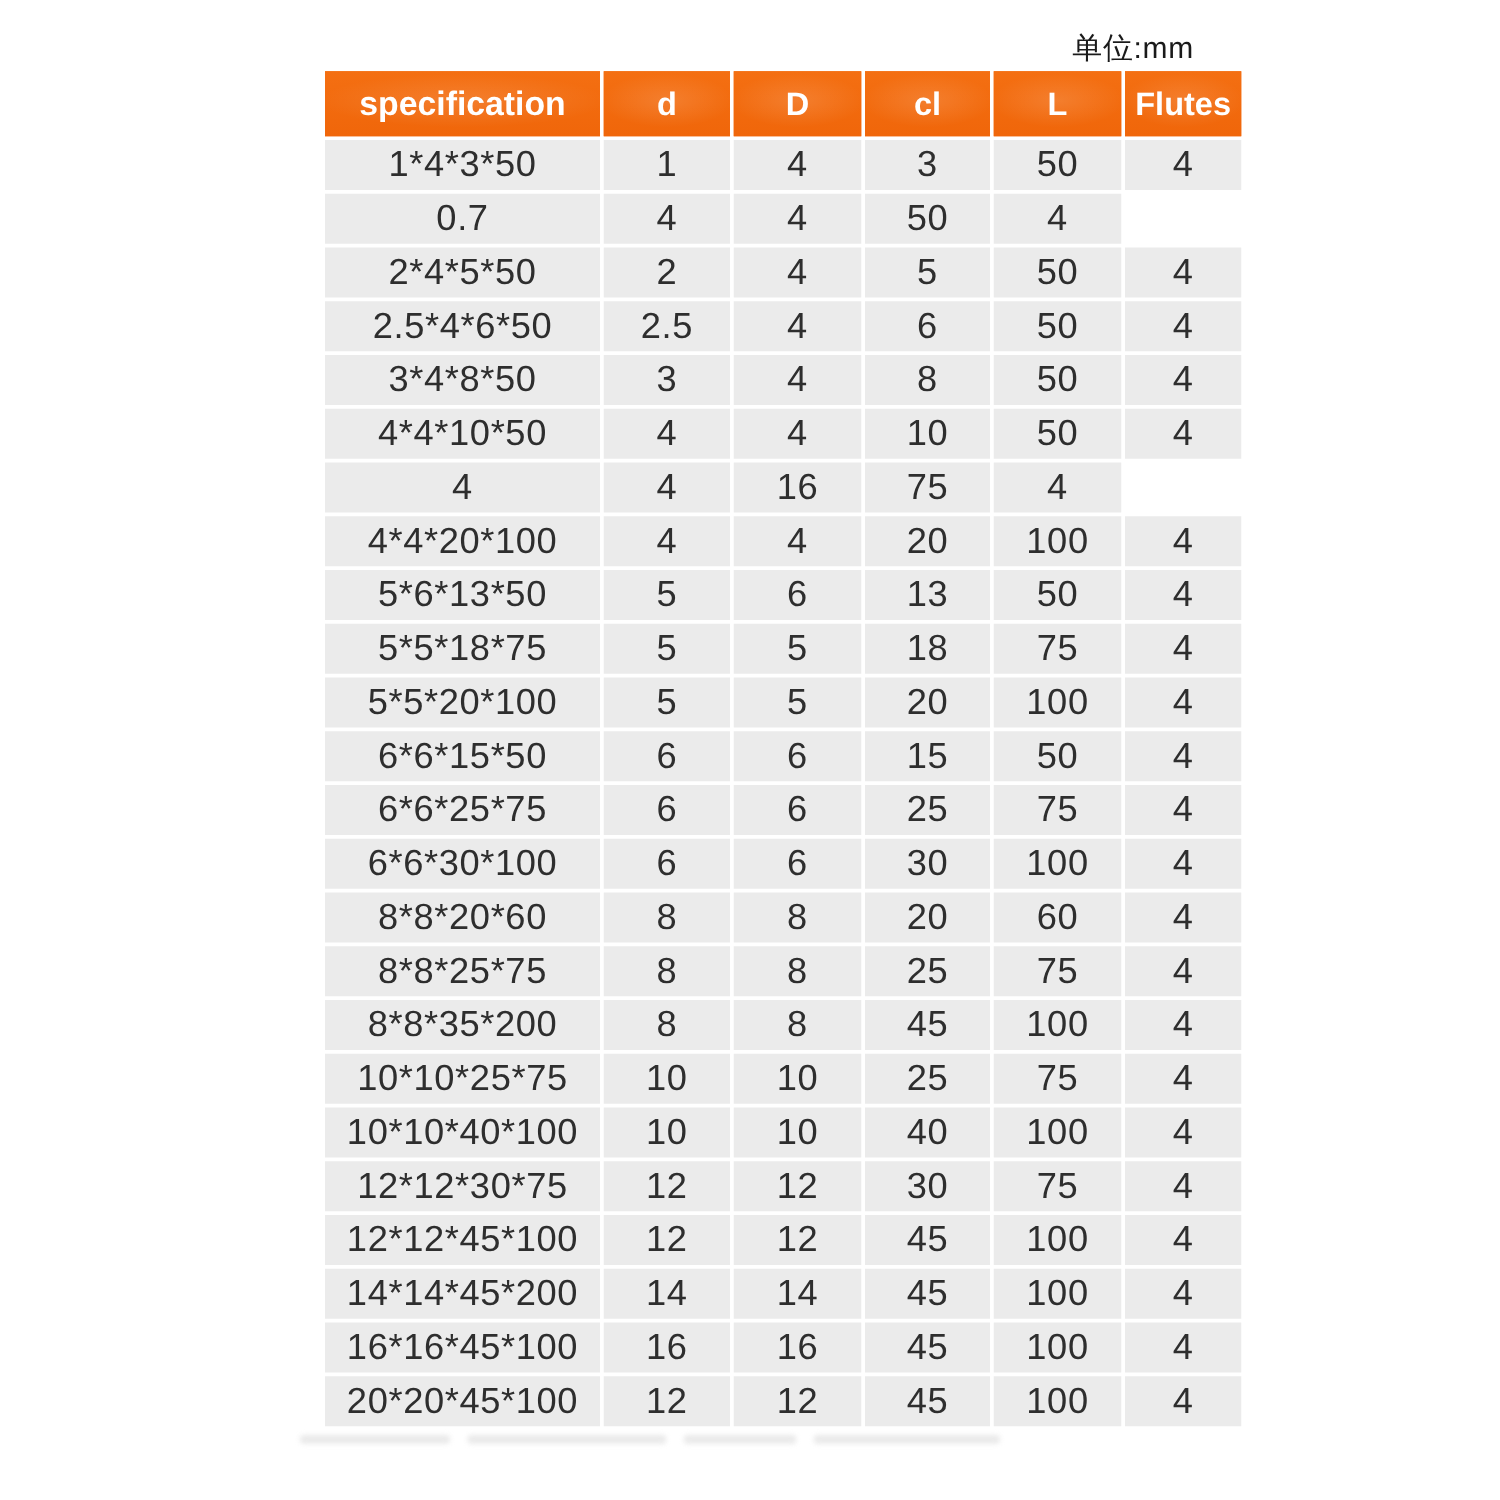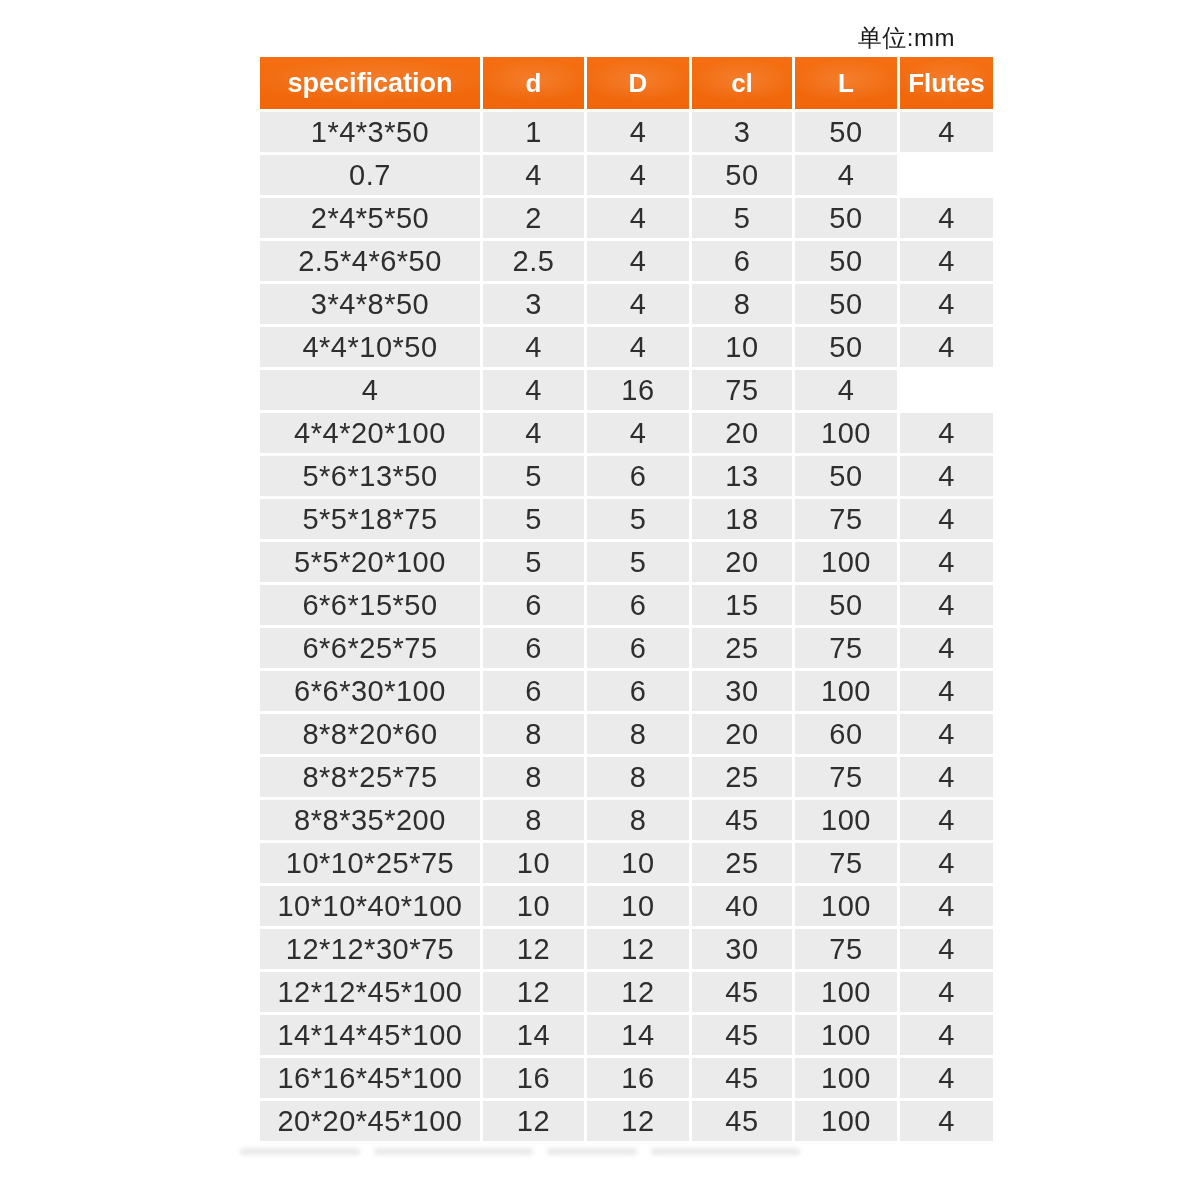--- a/index.html
+++ b/index.html
@@ -262,21 +262,21 @@
         </div>
         <div class="tr">
           <div class="td">12*12*45*100</div>
           <div class="td">12</div>
           <div class="td">12</div>
           <div class="td">45</div>
           <div class="td">100</div>
           <div class="td">4</div>
         </div>
         <div class="tr">
-          <div class="td">14*14*45*100</div>
+          <div class="td">14*14*45*200</div>
           <div class="td">14</div>
           <div class="td">14</div>
           <div class="td">45</div>
           <div class="td">100</div>
           <div class="td">4</div>
         </div>
         <div class="tr">
           <div class="td">16*16*45*100</div>
           <div class="td">16</div>
           <div class="td">16</div>

